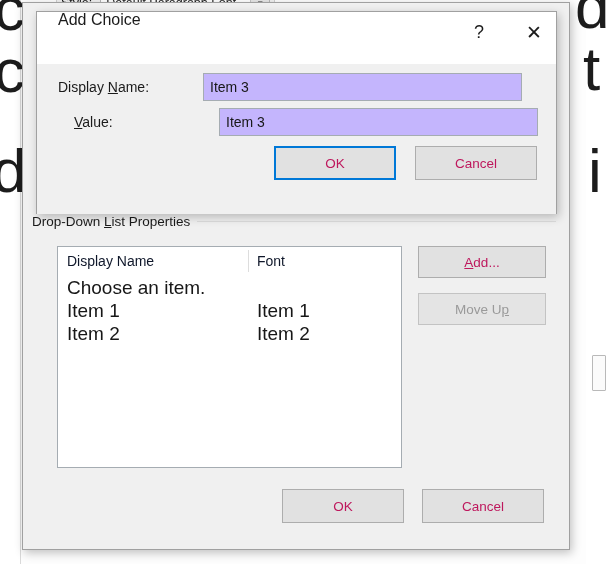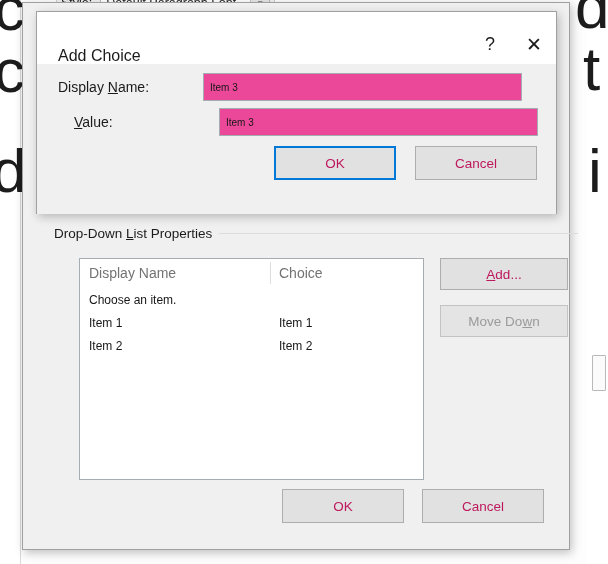--- a/index.html
+++ b/index.html
@@ -114,24 +114,23 @@
   }
   #cc-body {
     position: absolute;
     left: 0; top: 0; right: 0; bottom: 0;
   }
 
   
   #dropdown-group {
     position: absolute;
     left: 9px;
-    top: 222px;
+    top: 210px;
     width: 524px;
     height: 262px;
-    margin-left: 22px;
   }
   #dropdown-group .group-title {
     position: absolute;
     left: 0;
     top: 0;
     font-size: 13.5px;
     color: #1b1b1b;
     background: #f0f0f0;
     padding-right: 7px;
     white-space: nowrap;
@@ -171,29 +170,29 @@
     left: 190px;
     top: 3px;
     bottom: 3px;
     width: 1px;
     background: #dddddd;
   }
   .col-name  { width: 190px; padding-left: 9px; box-sizing: border-box; }
   .col-value { flex: 1; padding-left: 9px; box-sizing: border-box; }
   #choices-header .hcell {
     font-size: 14px;
-    color: #737373;
+    color: #0f172a;
   }
   .choice-row {
     display: flex;
     height: 23px;
     align-items: center;
   }
   .choice-row .cell {
-    font-size: 12px;
+    font-size: 19px;
     color: #171717;
     white-space: nowrap;
     overflow: hidden;
   }
 
   
   #list-actions {
     position: absolute;
     left: 386px;
     top: 33px;
@@ -241,23 +240,24 @@
   #add-choice-dialog {
     left: 36px;
     top: 11px;
     width: 521px;
     height: 203px;
   }
   #ac-titlebar {
     height: 52px;
     background: #ffffff;
     display: flex;
-    align-items: flex-end;
+    align-items: flex-start;
     padding-left: 21px;
     box-sizing: border-box;
+    gap: 11px;
   }
   #ac-title {
     font-size: 16px;
     color: #1b1b1b;
     flex: 1;
     line-height: 1;
   }
   .title-btn {
     width: 44px;
     height: 40px;
@@ -289,27 +289,27 @@
     width: 166px;
     padding-left: 21px;
     box-sizing: border-box;
     font-size: 14px;
     color: #1b1b1b;
   }
   .field-label u { text-decoration: underline; }
   .field-input {
     width: 319px;
     height: 28px;
-    background: #ec4899;
+    background: #c4b5fd;
     border: 1px solid #a5acb2;
     box-sizing: border-box;
     display: flex;
     align-items: center;
     padding-left: 6px;
-    font-size: 10px;
+    font-size: 14px;
     color: #171717;
   }
   #ac-footer {
     position: absolute;
     right: 19px;
     top: 82px;
     display: flex;
     gap: 19px;
   }
   #ac-footer .btn { width: 122px; height: 34px; }
@@ -349,21 +349,21 @@
   <div id="cc-body">
 
     <div id="dropdown-group">
       <div class="group-line"></div>
       <div class="group-title">Drop-Down <u>L</u>ist Properties</div>
 
       <div id="choices-listbox">
         <div id="choices-header">
           <div class="col-sep"></div>
           <div class="hcell col-name">Display Name</div>
-          <div class="hcell col-value">Choice</div>
+          <div class="hcell col-value">Font</div>
         </div>
         <div id="choices-rows">
             <div class="choice-row">
               <div class="cell col-name">Choose an item.</div>
               <div class="cell col-value"></div>
             </div>
             <div class="choice-row">
               <div class="cell col-name">Item 1</div>
               <div class="cell col-value">Item 1</div>
             </div>
@@ -372,21 +372,21 @@
               <div class="cell col-value">Item 2</div>
             </div>
           </div>
       </div>
 
       <div id="list-actions">
           <div class="btn">
             <span><u>A</u>dd...</span>
           </div>
           <div class="btn disabled">
-            <span>Move Do<u>w</u>n</span>
+            <span>Move U<u>p</u></span>
           </div>
         </div>
     </div>
 
     <div id="cc-footer">
       <div class="btn">
         <span>OK</span>
       </div>
       <div class="btn">
         <span>Cancel</span>

